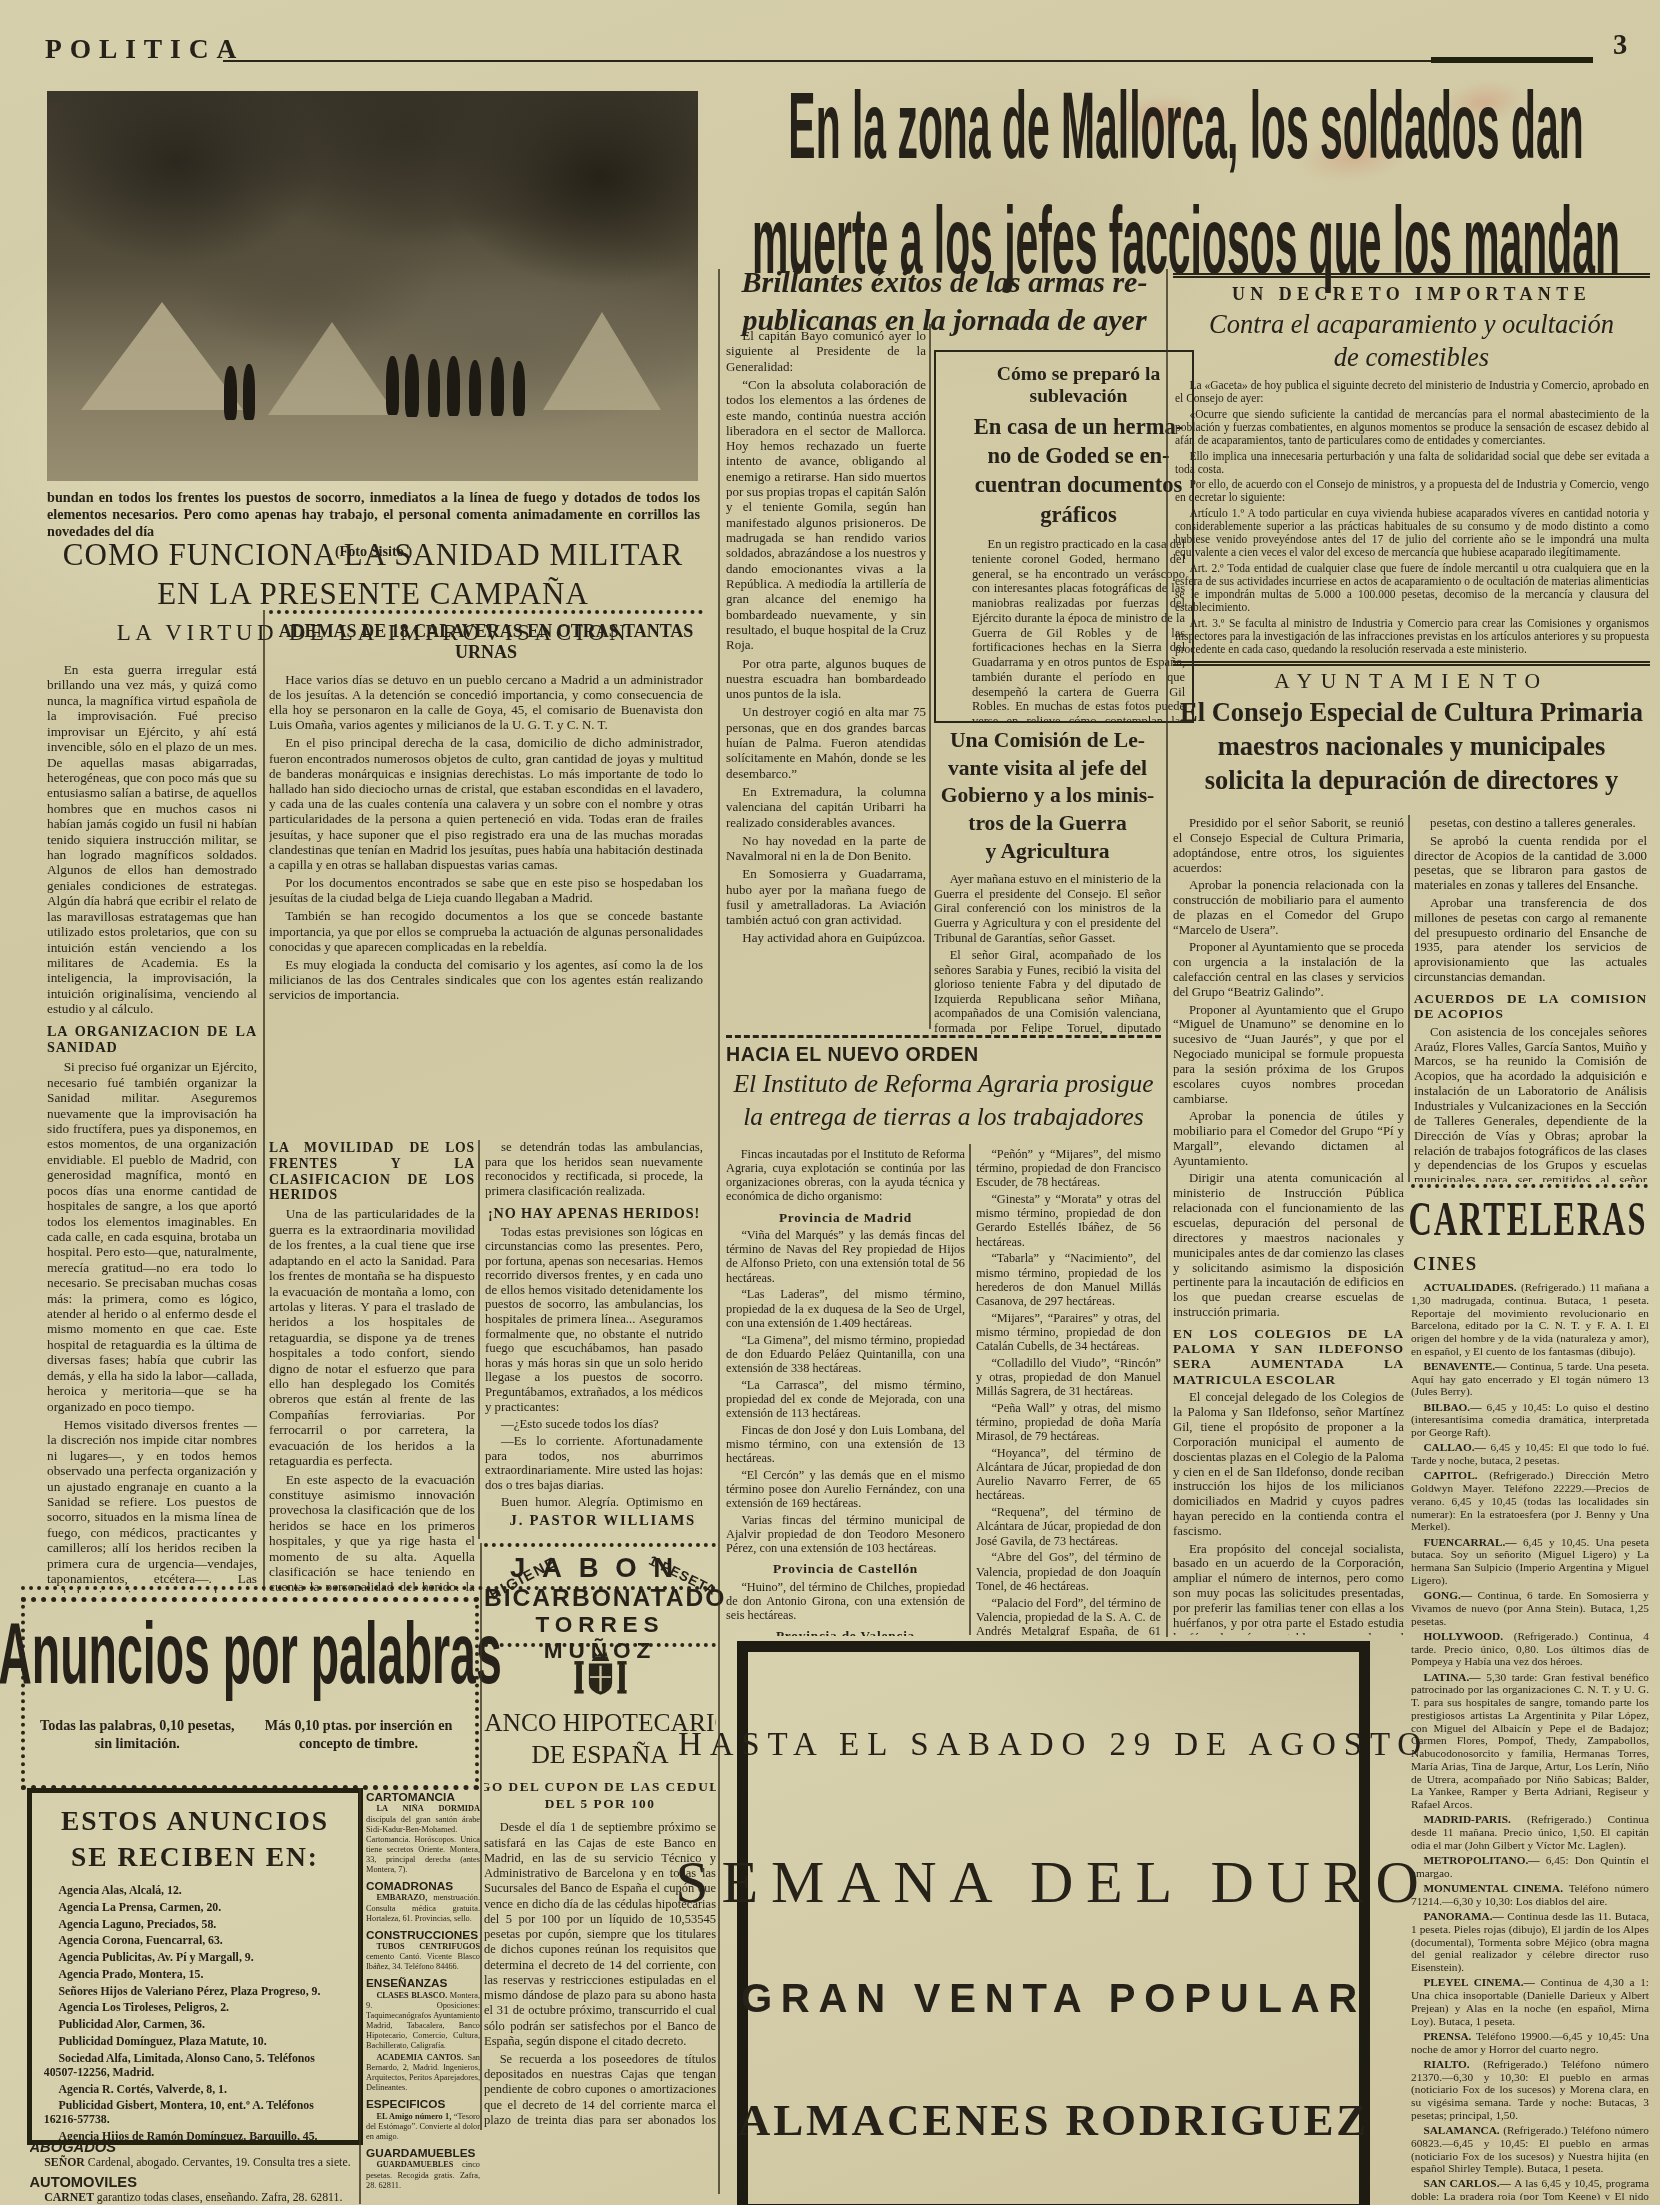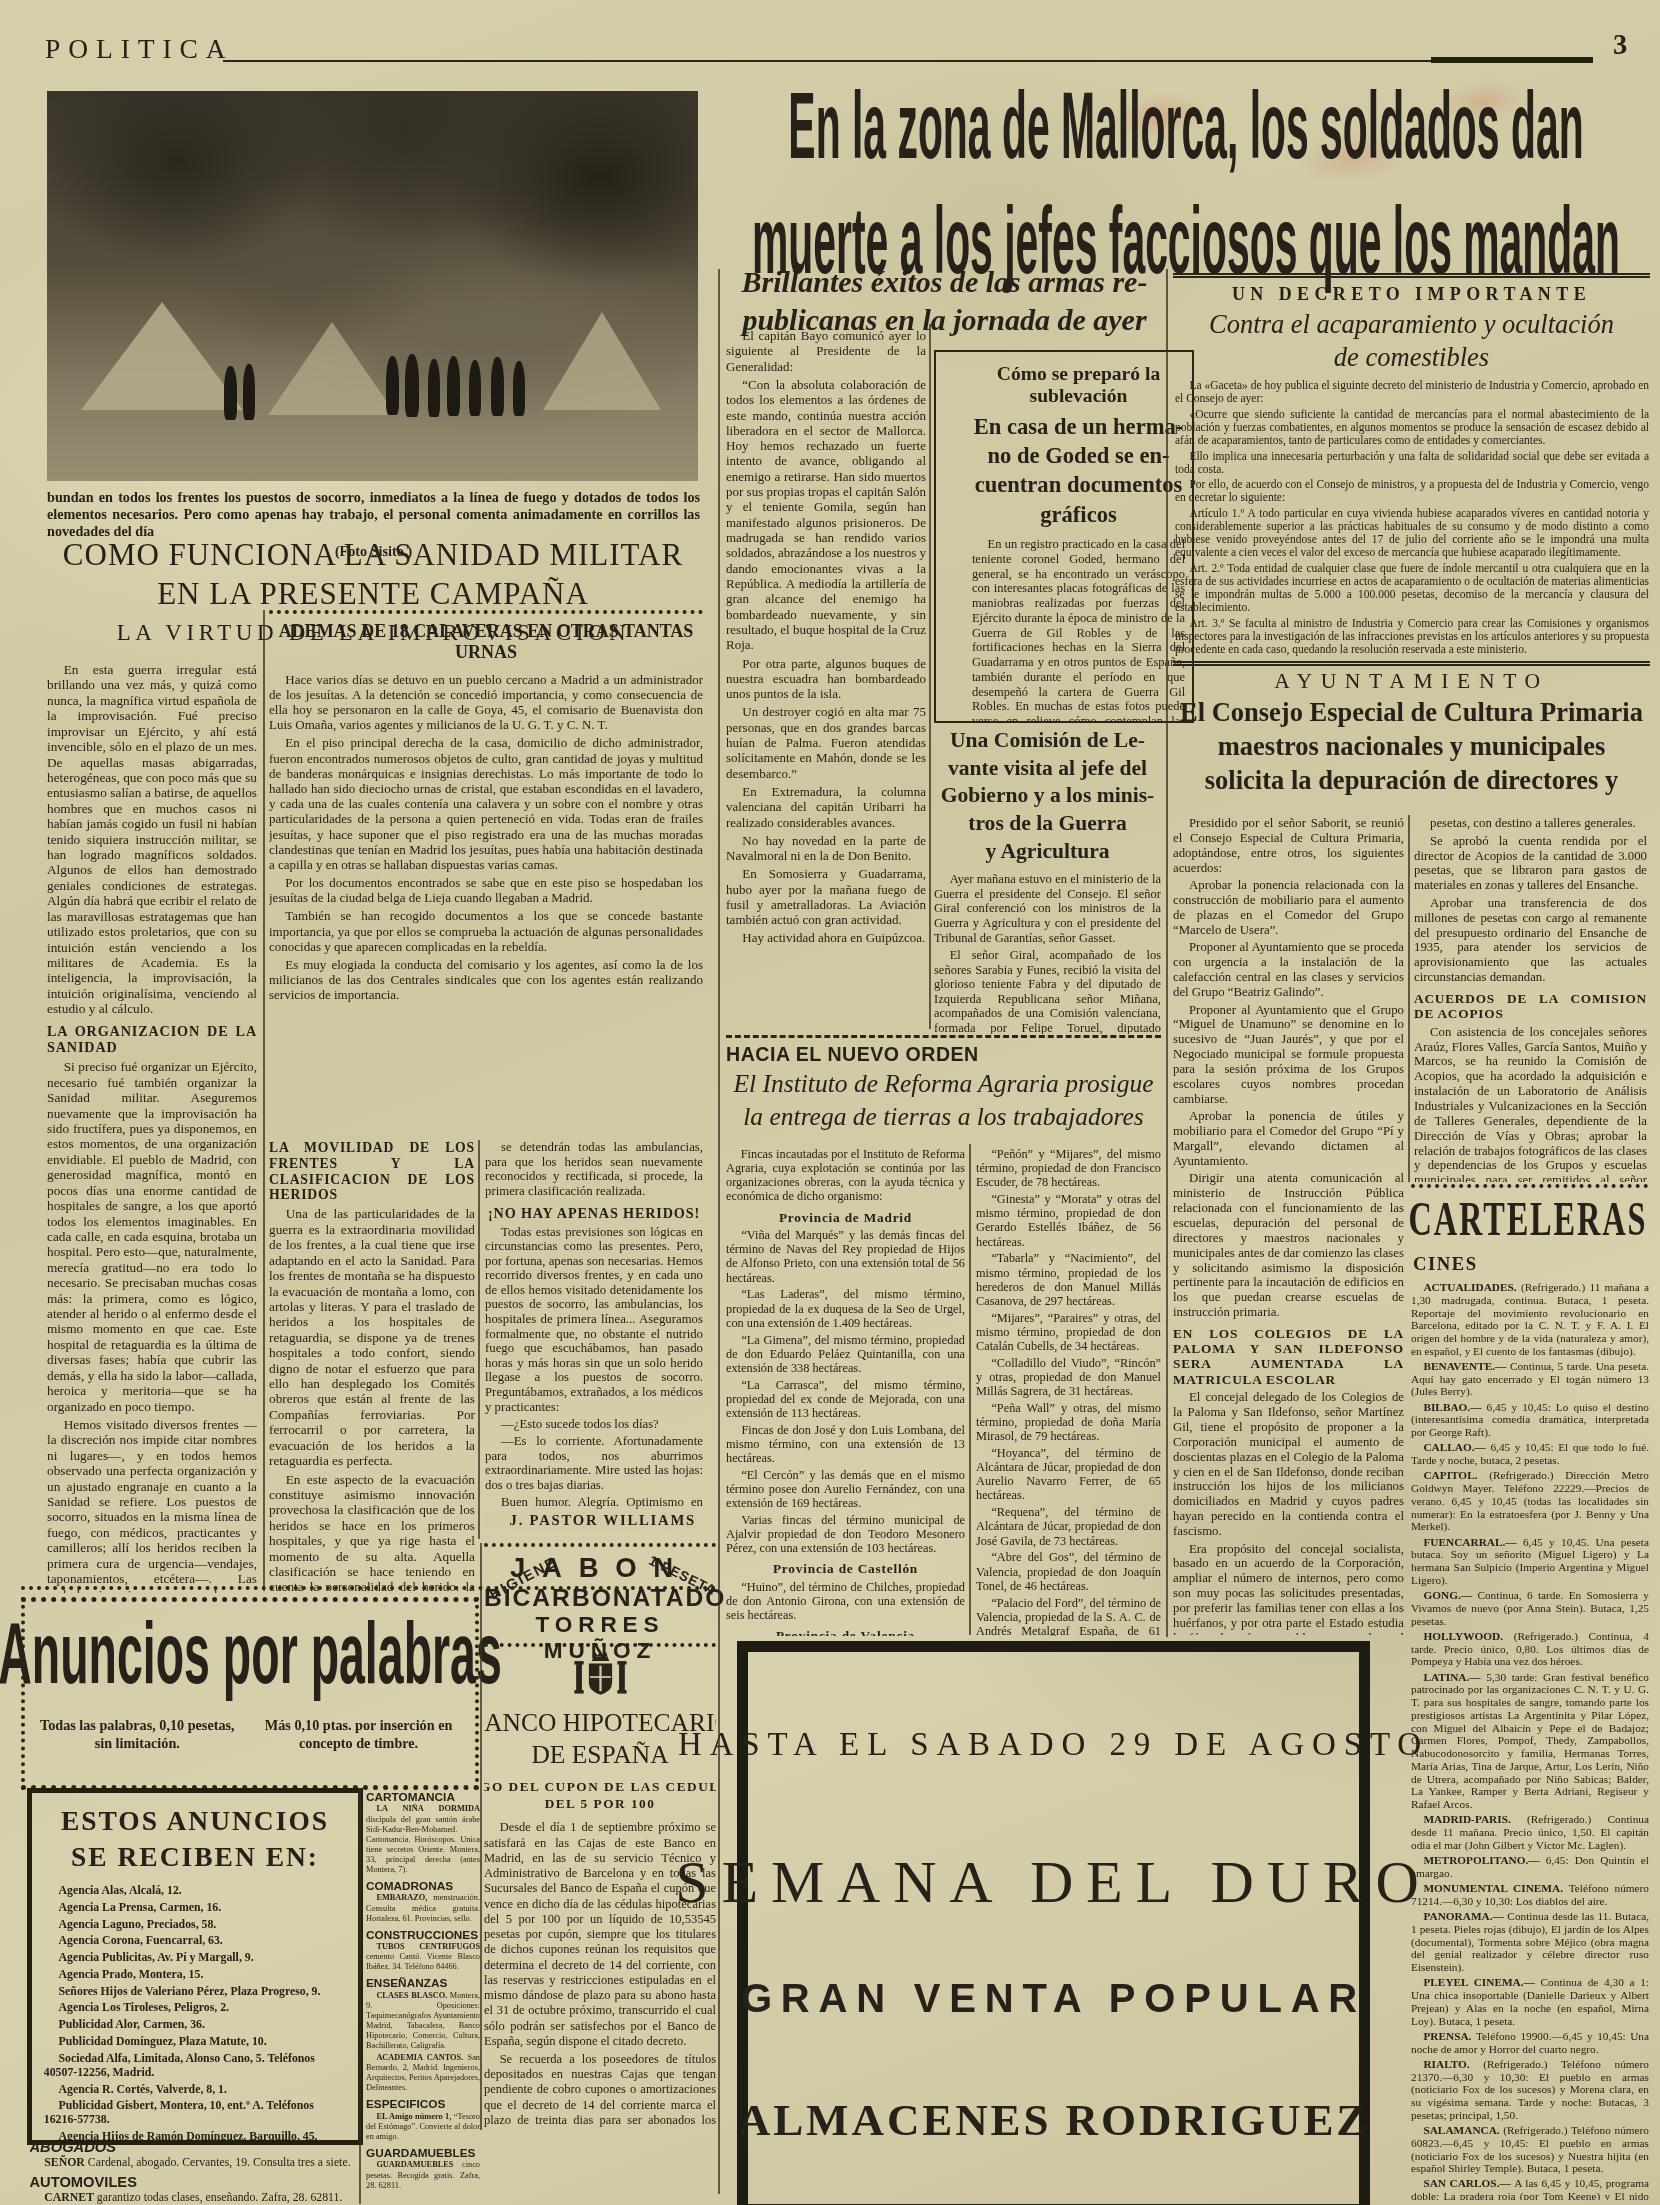--- a/index.html
+++ b/index.html
@@ -44,21 +44,21 @@
       radial-gradient(59px 29.5px at 80% 40%, rgba(205,95,70,.5), rgba(0,0,0,0) 70%);
       transform:rotate(-7deg);}
   .cartitem p{text-indent:1.1em;}
   .adcenter div{display:flex;justify-content:center;white-space:nowrap;}
 </style>
 </head>
 <body>
 
 <div class="page" data-name="newspaper-page">
 
-  <div class="abs" style="left:45px;top:33px;font-size:27.5px;font-weight:normal;letter-spacing:7.9px;" data-name="masthead-section-label">POLITICA</div>
+  <div class="abs" style="left:45px;top:33px;font-size:27.5px;font-weight:bold;letter-spacing:7.9px;" data-name="masthead-section-label">POLITICA</div>
   <div class="rule r-solid" style="left:223px;top:60px;width:1208px;" data-name="masthead-rule"></div>
   <div class="rule r-thick" style="left:1431px;top:57px;width:162px;" data-name="masthead-rule-thick"></div>
   <div class="abs" style="left:1613px;top:28.5px;font-size:28.5px;font-weight:bold;" data-name="page-number">3</div>
   <div class="stain" style="left:1056px;top:19.6px;width:540px;height:255px;" data-name="red-ink-offset-stain"></div>
 
   <div class="photo" style="left:47px;top:91px;width:651px;height:390px;" data-name="front-photo">
     <div class="tent" style="left:34px;top:211px;width:162px;height:108px;" data-name="photo-tent"></div>
     <div class="tent" style="left:221px;top:231px;width:128px;height:93px;opacity:.7;" data-name="photo-tent"></div>
     <div class="tent" style="left:496px;top:221px;width:118px;height:98px;opacity:.75;" data-name="photo-tent"></div>
     <div class="fig" style="left:339px;top:265px;width:12.8px;height:59px;" data-name="photo-figure"></div>
@@ -312,21 +312,21 @@
     <div class="abs center" style="left:236px;top:115px;width:196px;font-size:14.2px;font-weight:bold;line-height:1.25;" data-name="anuncios-note-right">Más 0,10 ptas. por inserción en concepto de timbre.</div>
   </div>
 
   <div class="abs" style="left:27px;top:1788px;width:326px;height:347px;border:5.9px solid #22200f;overflow:hidden;" data-name="estos-anuncios-box">
     <div class="hl" style="font-size:27.5px;font-weight:bold;letter-spacing:2px;margin-top:9.8px;line-height:1.3;" data-name="estos-anuncios-title">
         <div data-name="list-item">ESTOS ANUNCIOS</div>
         <div data-name="list-item">SE RECIBEN EN:</div>
       </div>
     <div class="tx" style="position:static;font-size:11.8px;line-height:1.2;font-weight:bold;margin:8.8px 11.8px 0 11.8px;text-align:left;" data-name="agencias-list">
         <p data-name="list-item">Agencia Alas, Alcalá, 12.</p>
-        <p data-name="list-item">Agencia La Prensa, Carmen, 16.</p>
+        <p data-name="list-item">Agencia La Prensa, Carmen, 20.</p>
         <p data-name="list-item">Agencia Laguno, Preciados, 58.</p>
         <p data-name="list-item">Agencia Corona, Fuencarral, 63.</p>
         <p data-name="list-item">Agencia Publicitas, Av. Pí y Margall, 9.</p>
         <p data-name="list-item">Agencia Prado, Montera, 15.</p>
         <p data-name="list-item">Señores Hijos de Valeriano Pérez, Plaza Progreso, 9.</p>
         <p data-name="list-item">Agencia Los Tiroleses, Peligros, 2.</p>
         <p data-name="list-item">Publicidad Alor, Carmen, 36.</p>
         <p data-name="list-item">Publicidad Domínguez, Plaza Matute, 10.</p>
         <p data-name="list-item">Sociedad Alfa, Limitada, Alonso Cano, 5. Teléfonos 40507-12256, Madrid.</p>
         <p data-name="list-item">Agencia R. Cortés, Valverde, 8, 1.</p>

